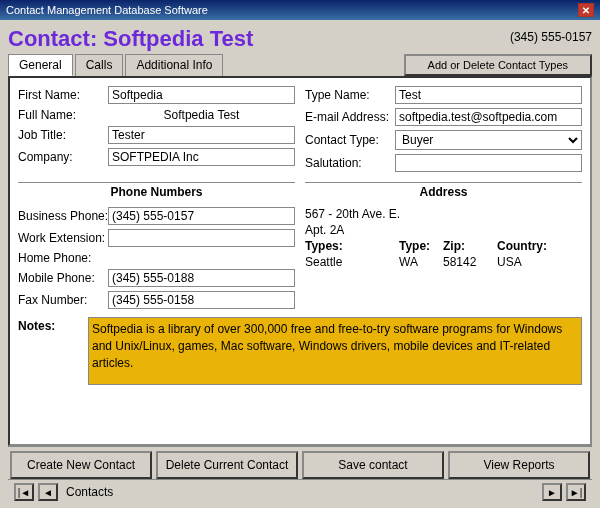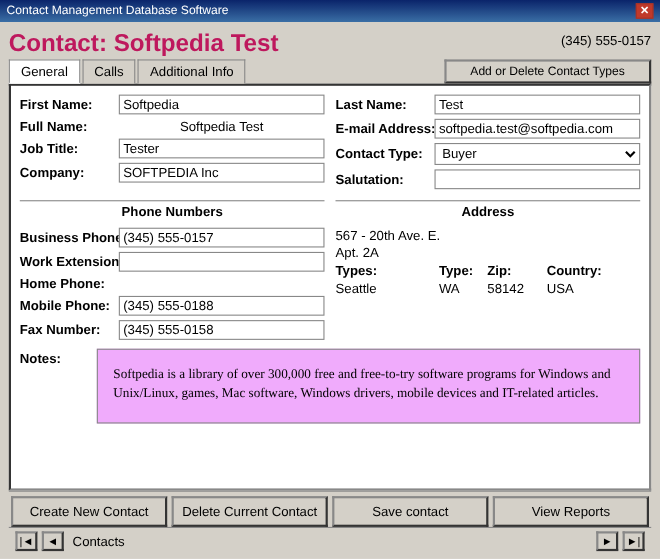--- a/index.html
+++ b/index.html
@@ -40,21 +40,21 @@
     }
     .header-row {
       display: flex;
       justify-content: space-between;
       align-items: flex-start;
       margin-bottom: 2px;
     }
     .contact-title {
       font-size: 22px;
       font-weight: bold;
-      color: #be185d;
+      color: #6d28d9;
     }
     .phone-header {
       font-size: 12px;
       color: #000;
       padding-top: 4px;
     }
     .tabs-row {
       display: flex;
       justify-content: space-between;
       align-items: center;
@@ -97,21 +97,21 @@
       grid-template-columns: 1fr 1fr;
       gap: 0 10px;
     }
     .left-col, .right-col { }
     .form-row {
       display: flex;
       align-items: center;
       margin-bottom: 4px;
     }
     .form-label {
-      font-weight: bold;
+      font-weight: normal;
       min-width: 90px;
       font-size: 12px;
       white-space: nowrap;
     }
     .form-input {
       border: 1px solid #888;
       padding: 1px 3px;
       font-size: 12px;
       background: #fff;
       width: 100%;
@@ -161,27 +161,26 @@
       margin-top: 4px;
     }
     .notes-label {
       font-weight: bold;
       min-width: 70px;
       font-size: 12px;
       margin-top: 2px;
     }
     .notes-box {
       border: 1px solid #888;
-      padding: 14px;
-      font-size: 12px;
-      background: #f0abfc;
+      padding: 3px;
+      font-size: 12px;
+      background: #eab308;
       flex: 1;
       min-height: 68px;
       line-height: 1.4;
-      font-family: Liberation Serif, serif;
     }
     .bottom-buttons {
       display: flex;
       margin-top: 0;
       border-top: 1px solid #888;
       padding-top: 4px;
       gap: 0;
     }
     .bottom-btn {
       flex: 1;
@@ -277,21 +276,21 @@
           <input class="form-input" type="text" value="Tester" style="">
         </div>
         <div class="form-row">
           <span class="form-label">Company:</span>
           <input class="form-input" type="text" value="SOFTPEDIA Inc" style="">
         </div>
       </div>
 
       <div class="right-col">
         <div class="form-row">
-          <span class="form-label">Last Name:</span>
+          <span class="form-label">Type Name:</span>
           <input class="form-input" type="text" value="Test" style="">
         </div>
         <div class="form-row">
           <span class="form-label">E-mail Address:</span>
           <input class="form-input" type="text" value="softpedia.test@softpedia.com" style="">
         </div>
         <div class="form-row">
           <span class="form-label">Contact Type:</span>
           <select class="select-input">
             <option>Buyer</option>

